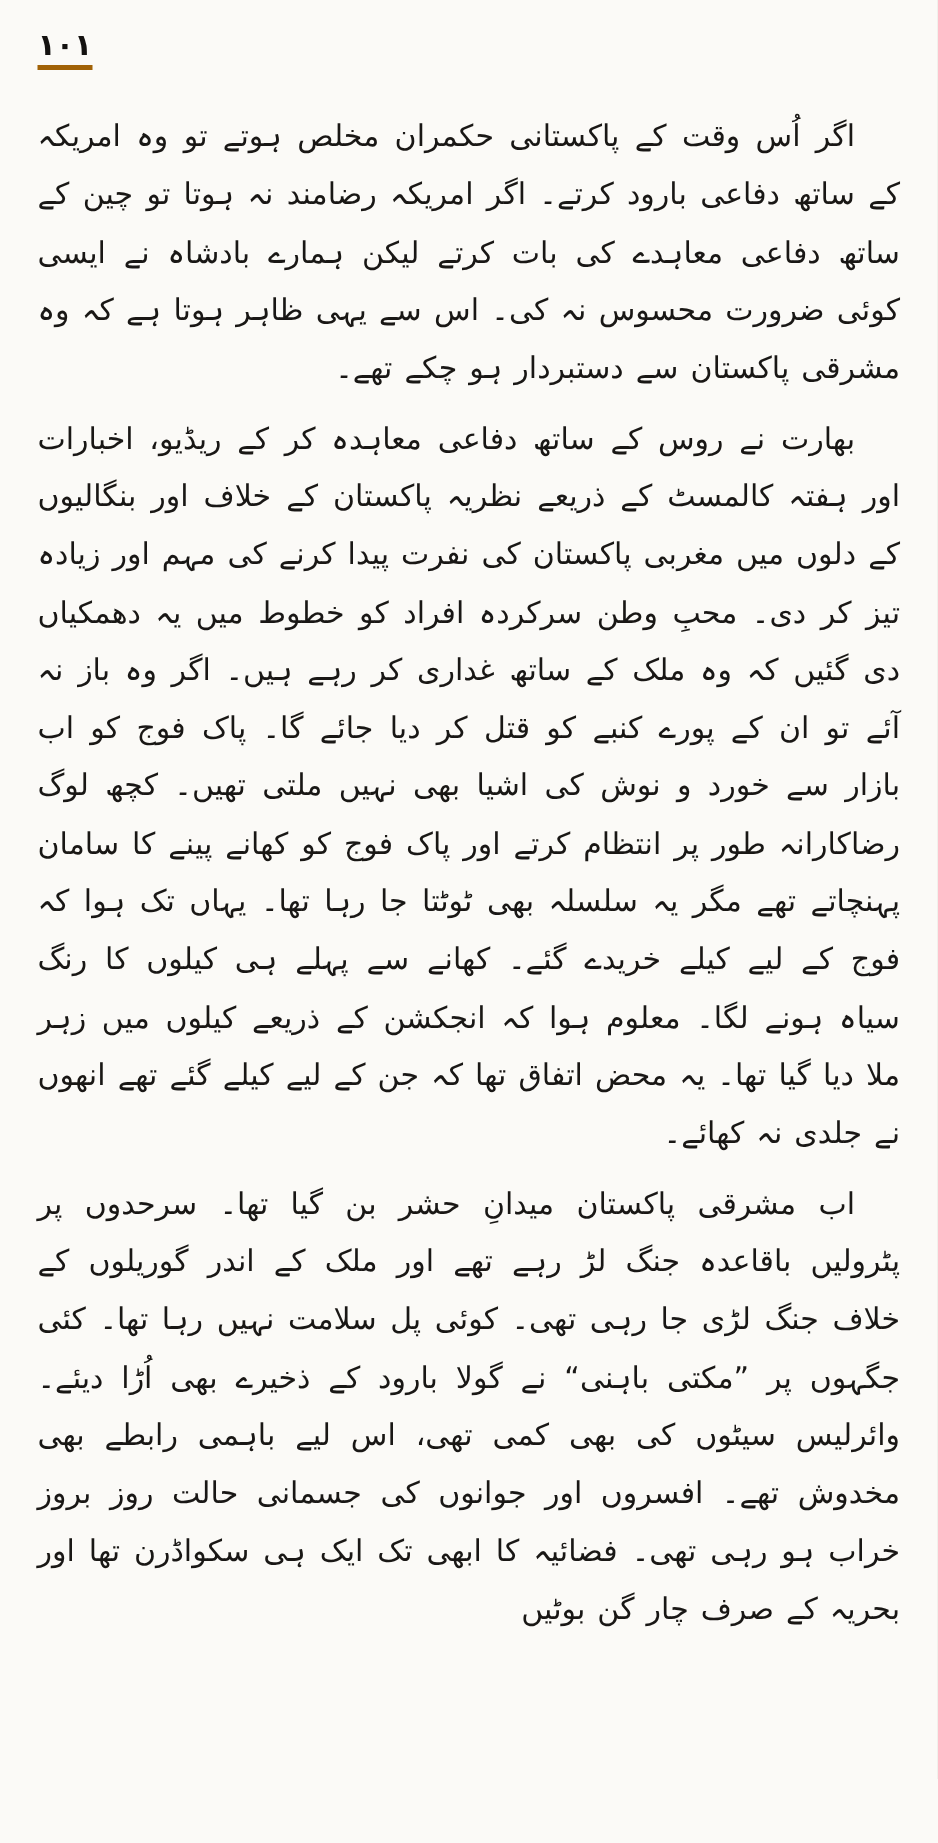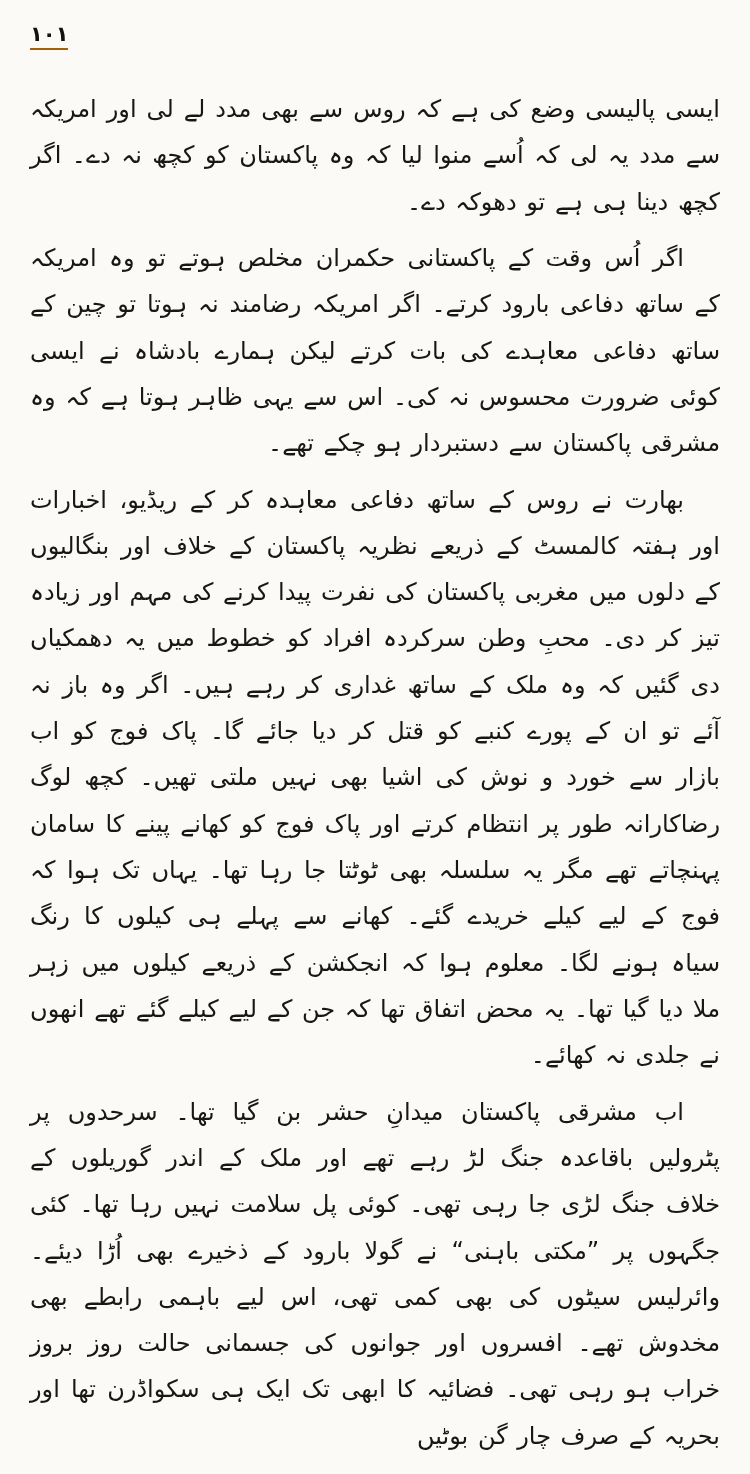--- a/index.html
+++ b/index.html
@@ -16,26 +16,26 @@
     box-sizing: border-box;
     padding: 86px 30px 30px 30px;
     overflow: hidden;
     font-family: "DejaVu Sans", "Liberation Sans", sans-serif;
     color: #191715;
   }
   .page-number {
     position: absolute;
     top: 22px;
     left: 30px;
-    font-size: 21px;
+    font-size: 24px;
     font-weight: bold;
     color: #141210;
     direction: rtl;
     letter-spacing: 1px;
-    border-bottom: 2px solid #a16207;
+    border-bottom: 4px solid #a16207;
     padding-bottom: 2px;
   }
   .text-block {
     direction: rtl;
     text-align: justify;
     font-size: 24px;
     line-height: 1.93;
     word-spacing: 2px;
   }
   .text-block p {
@@ -46,18 +46,17 @@
     text-indent: 0;
   }
 </style>
 </head>
 <body>
 
 <div class="page">
   <div class="page-number">۱۰۱</div>
 
   <div class="text-block">
-    <p class="first">ایسی پالیسی وضع کی ہے کہ روس سے بھی مدد لے لی اور امریکہ سے مدد یہ لی کہ اُسے منوا لیا کہ وہ پاکستان کو کچھ نہ دے۔ اگر کچھ دینا ہی ہے تو دھوکہ دے۔</p>
     <p>اگر اُس وقت کے پاکستانی حکمران مخلص ہوتے تو وہ امریکہ کے ساتھ دفاعی بارود کرتے۔ اگر امریکہ رضامند نہ ہوتا تو چین کے ساتھ دفاعی معاہدے کی بات کرتے لیکن ہمارے بادشاہ نے ایسی کوئی ضرورت محسوس نہ کی۔ اس سے یہی ظاہر ہوتا ہے کہ وہ مشرقی پاکستان سے دستبردار ہو چکے تھے۔</p>
     <p>بھارت نے روس کے ساتھ دفاعی معاہدہ کر کے ریڈیو، اخبارات اور ہفتہ کالمسٹ کے ذریعے نظریہ پاکستان کے خلاف اور بنگالیوں کے دلوں میں مغربی پاکستان کی نفرت پیدا کرنے کی مہم اور زیادہ تیز کر دی۔ محبِ وطن سرکردہ افراد کو خطوط میں یہ دھمکیاں دی گئیں کہ وہ ملک کے ساتھ غداری کر رہے ہیں۔ اگر وہ باز نہ آئے تو ان کے پورے کنبے کو قتل کر دیا جائے گا۔ پاک فوج کو اب بازار سے خورد و نوش کی اشیا بھی نہیں ملتی تھیں۔ کچھ لوگ رضاکارانہ طور پر انتظام کرتے اور پاک فوج کو کھانے پینے کا سامان پہنچاتے تھے مگر یہ سلسلہ بھی ٹوٹتا جا رہا تھا۔ یہاں تک ہوا کہ فوج کے لیے کیلے خریدے گئے۔ کھانے سے پہلے ہی کیلوں کا رنگ سیاہ ہونے لگا۔ معلوم ہوا کہ انجکشن کے ذریعے کیلوں میں زہر ملا دیا گیا تھا۔ یہ محض اتفاق تھا کہ جن کے لیے کیلے گئے تھے انھوں نے جلدی نہ کھائے۔</p>
     <p>اب مشرقی پاکستان میدانِ حشر بن گیا تھا۔ سرحدوں پر پٹرولیں باقاعدہ جنگ لڑ رہے تھے اور ملک کے اندر گوریلوں کے خلاف جنگ لڑی جا رہی تھی۔ کوئی پل سلامت نہیں رہا تھا۔ کئی جگہوں پر ”مکتی باہنی“ نے گولا بارود کے ذخیرے بھی اُڑا دیئے۔ وائرلیس سیٹوں کی بھی کمی تھی، اس لیے باہمی رابطے بھی مخدوش تھے۔ افسروں اور جوانوں کی جسمانی حالت روز بروز خراب ہو رہی تھی۔ فضائیہ کا ابھی تک ایک ہی سکواڈرن تھا اور بحریہ کے صرف چار گن بوٹیں</p>
   </div>
 </div>
 
 </body></html>

